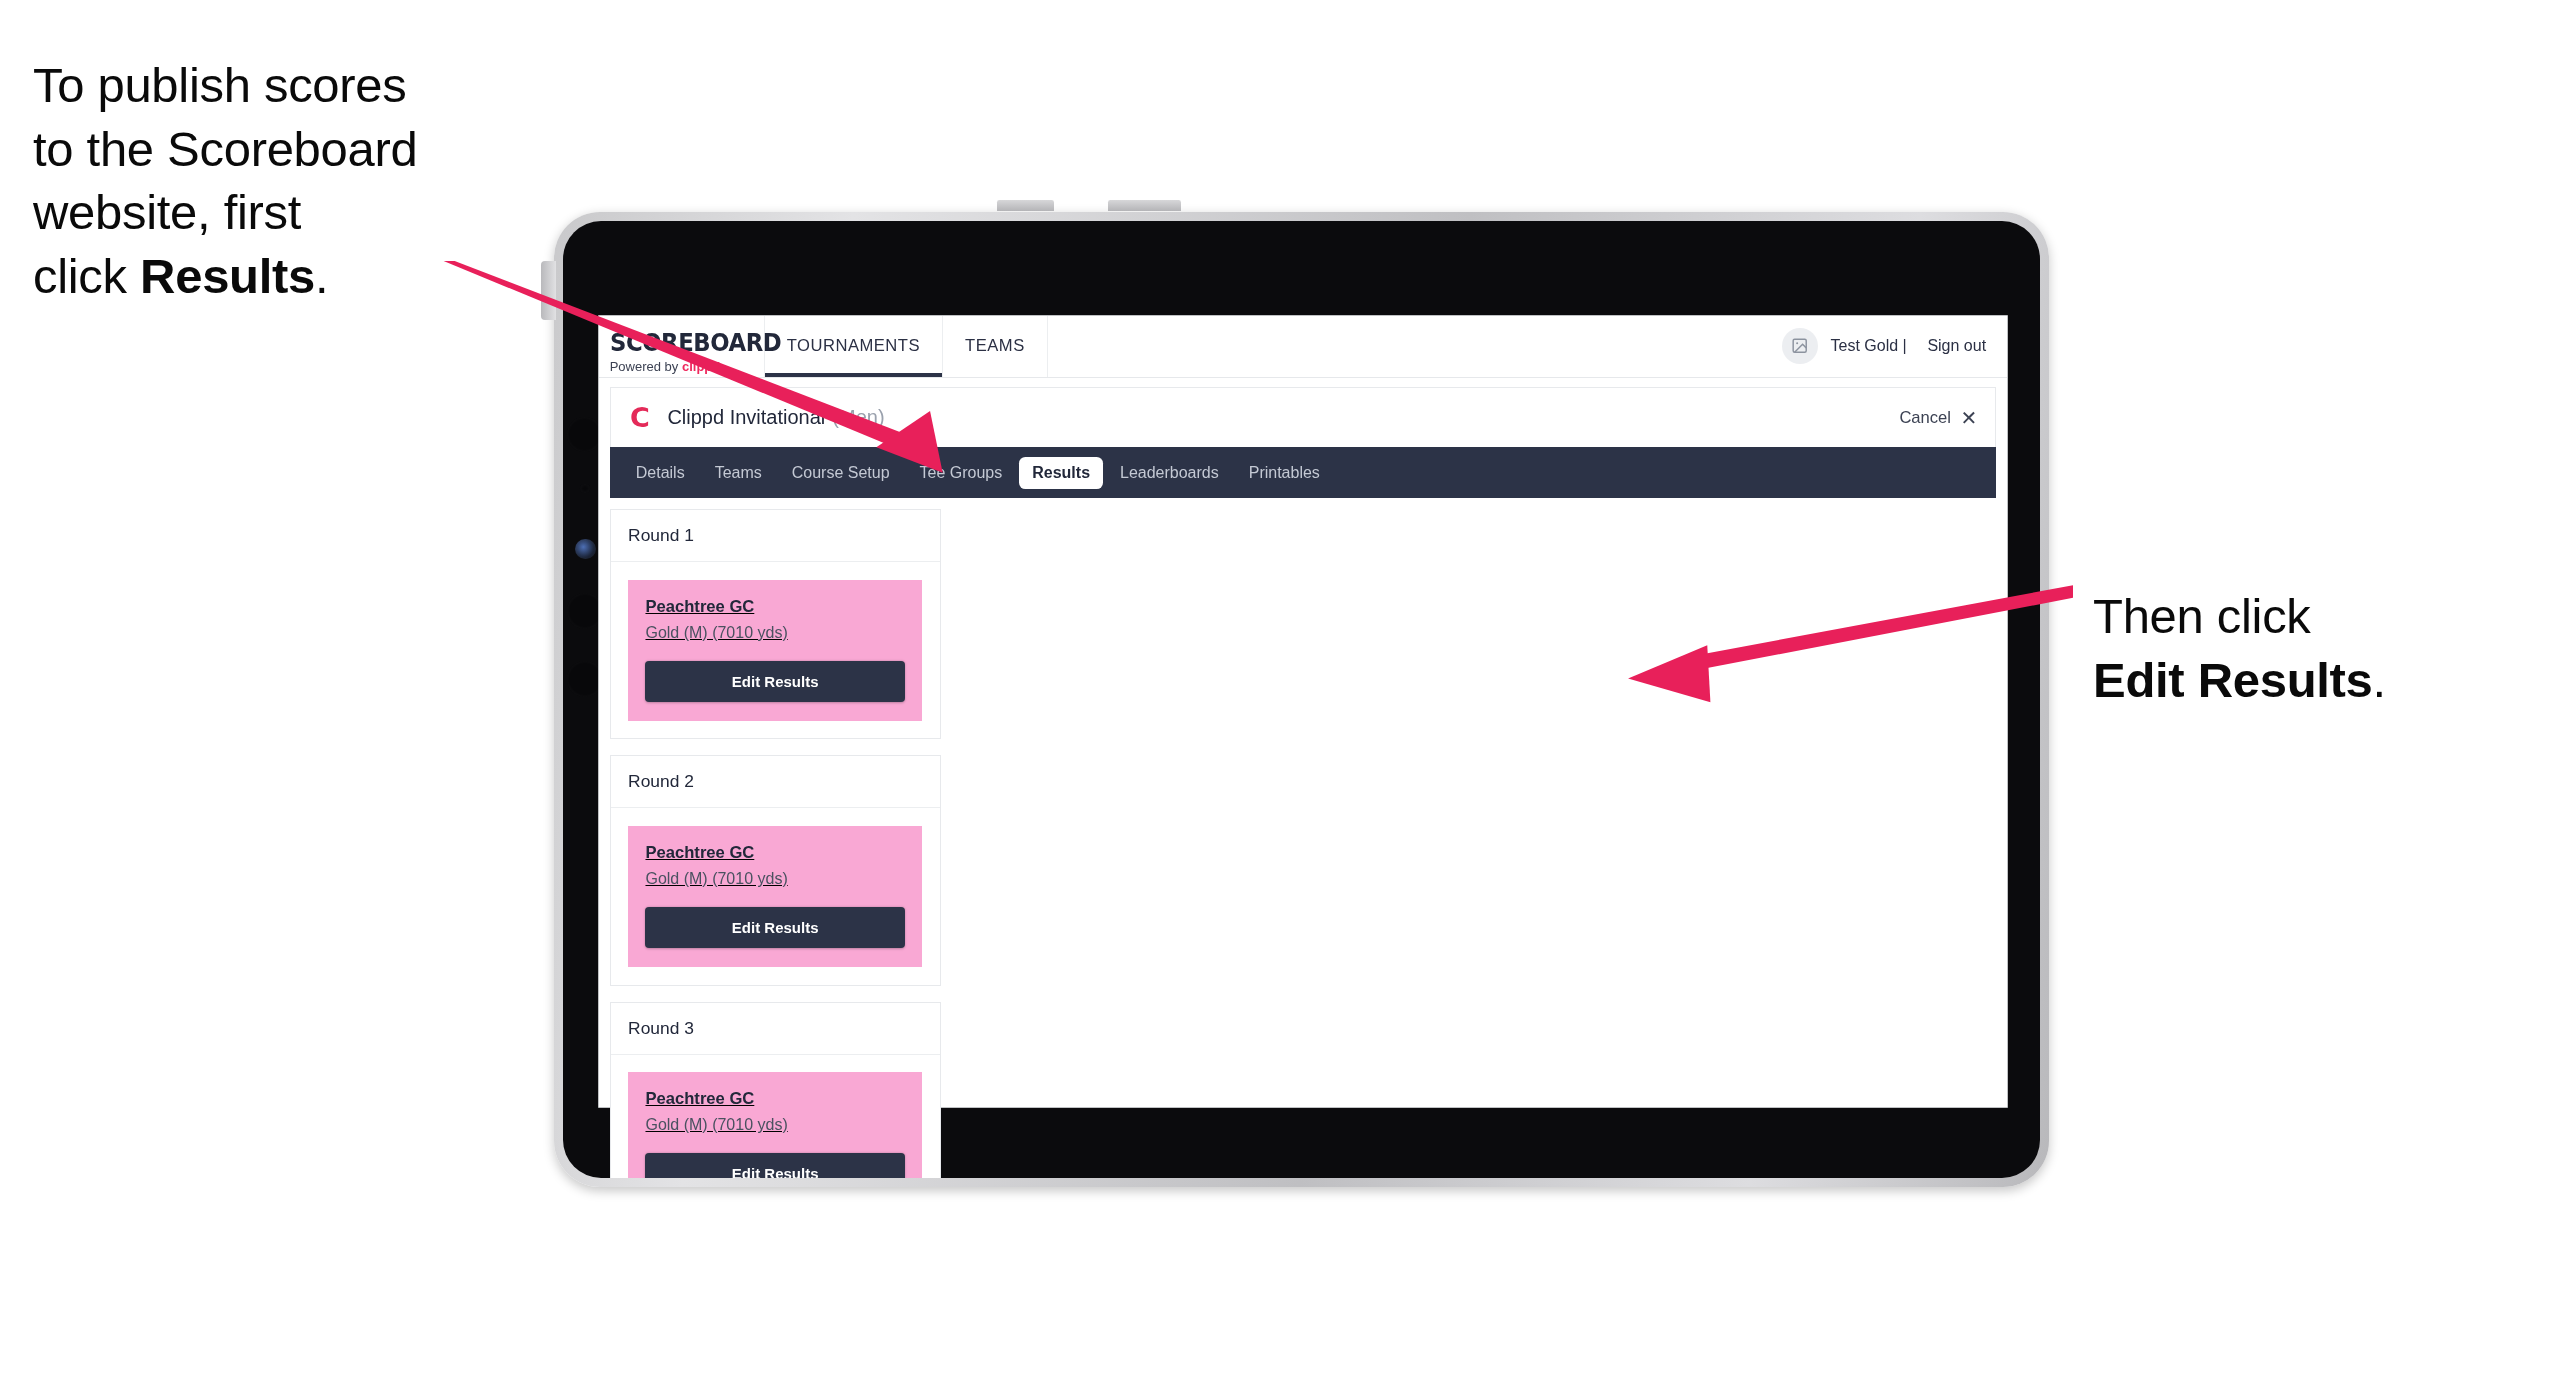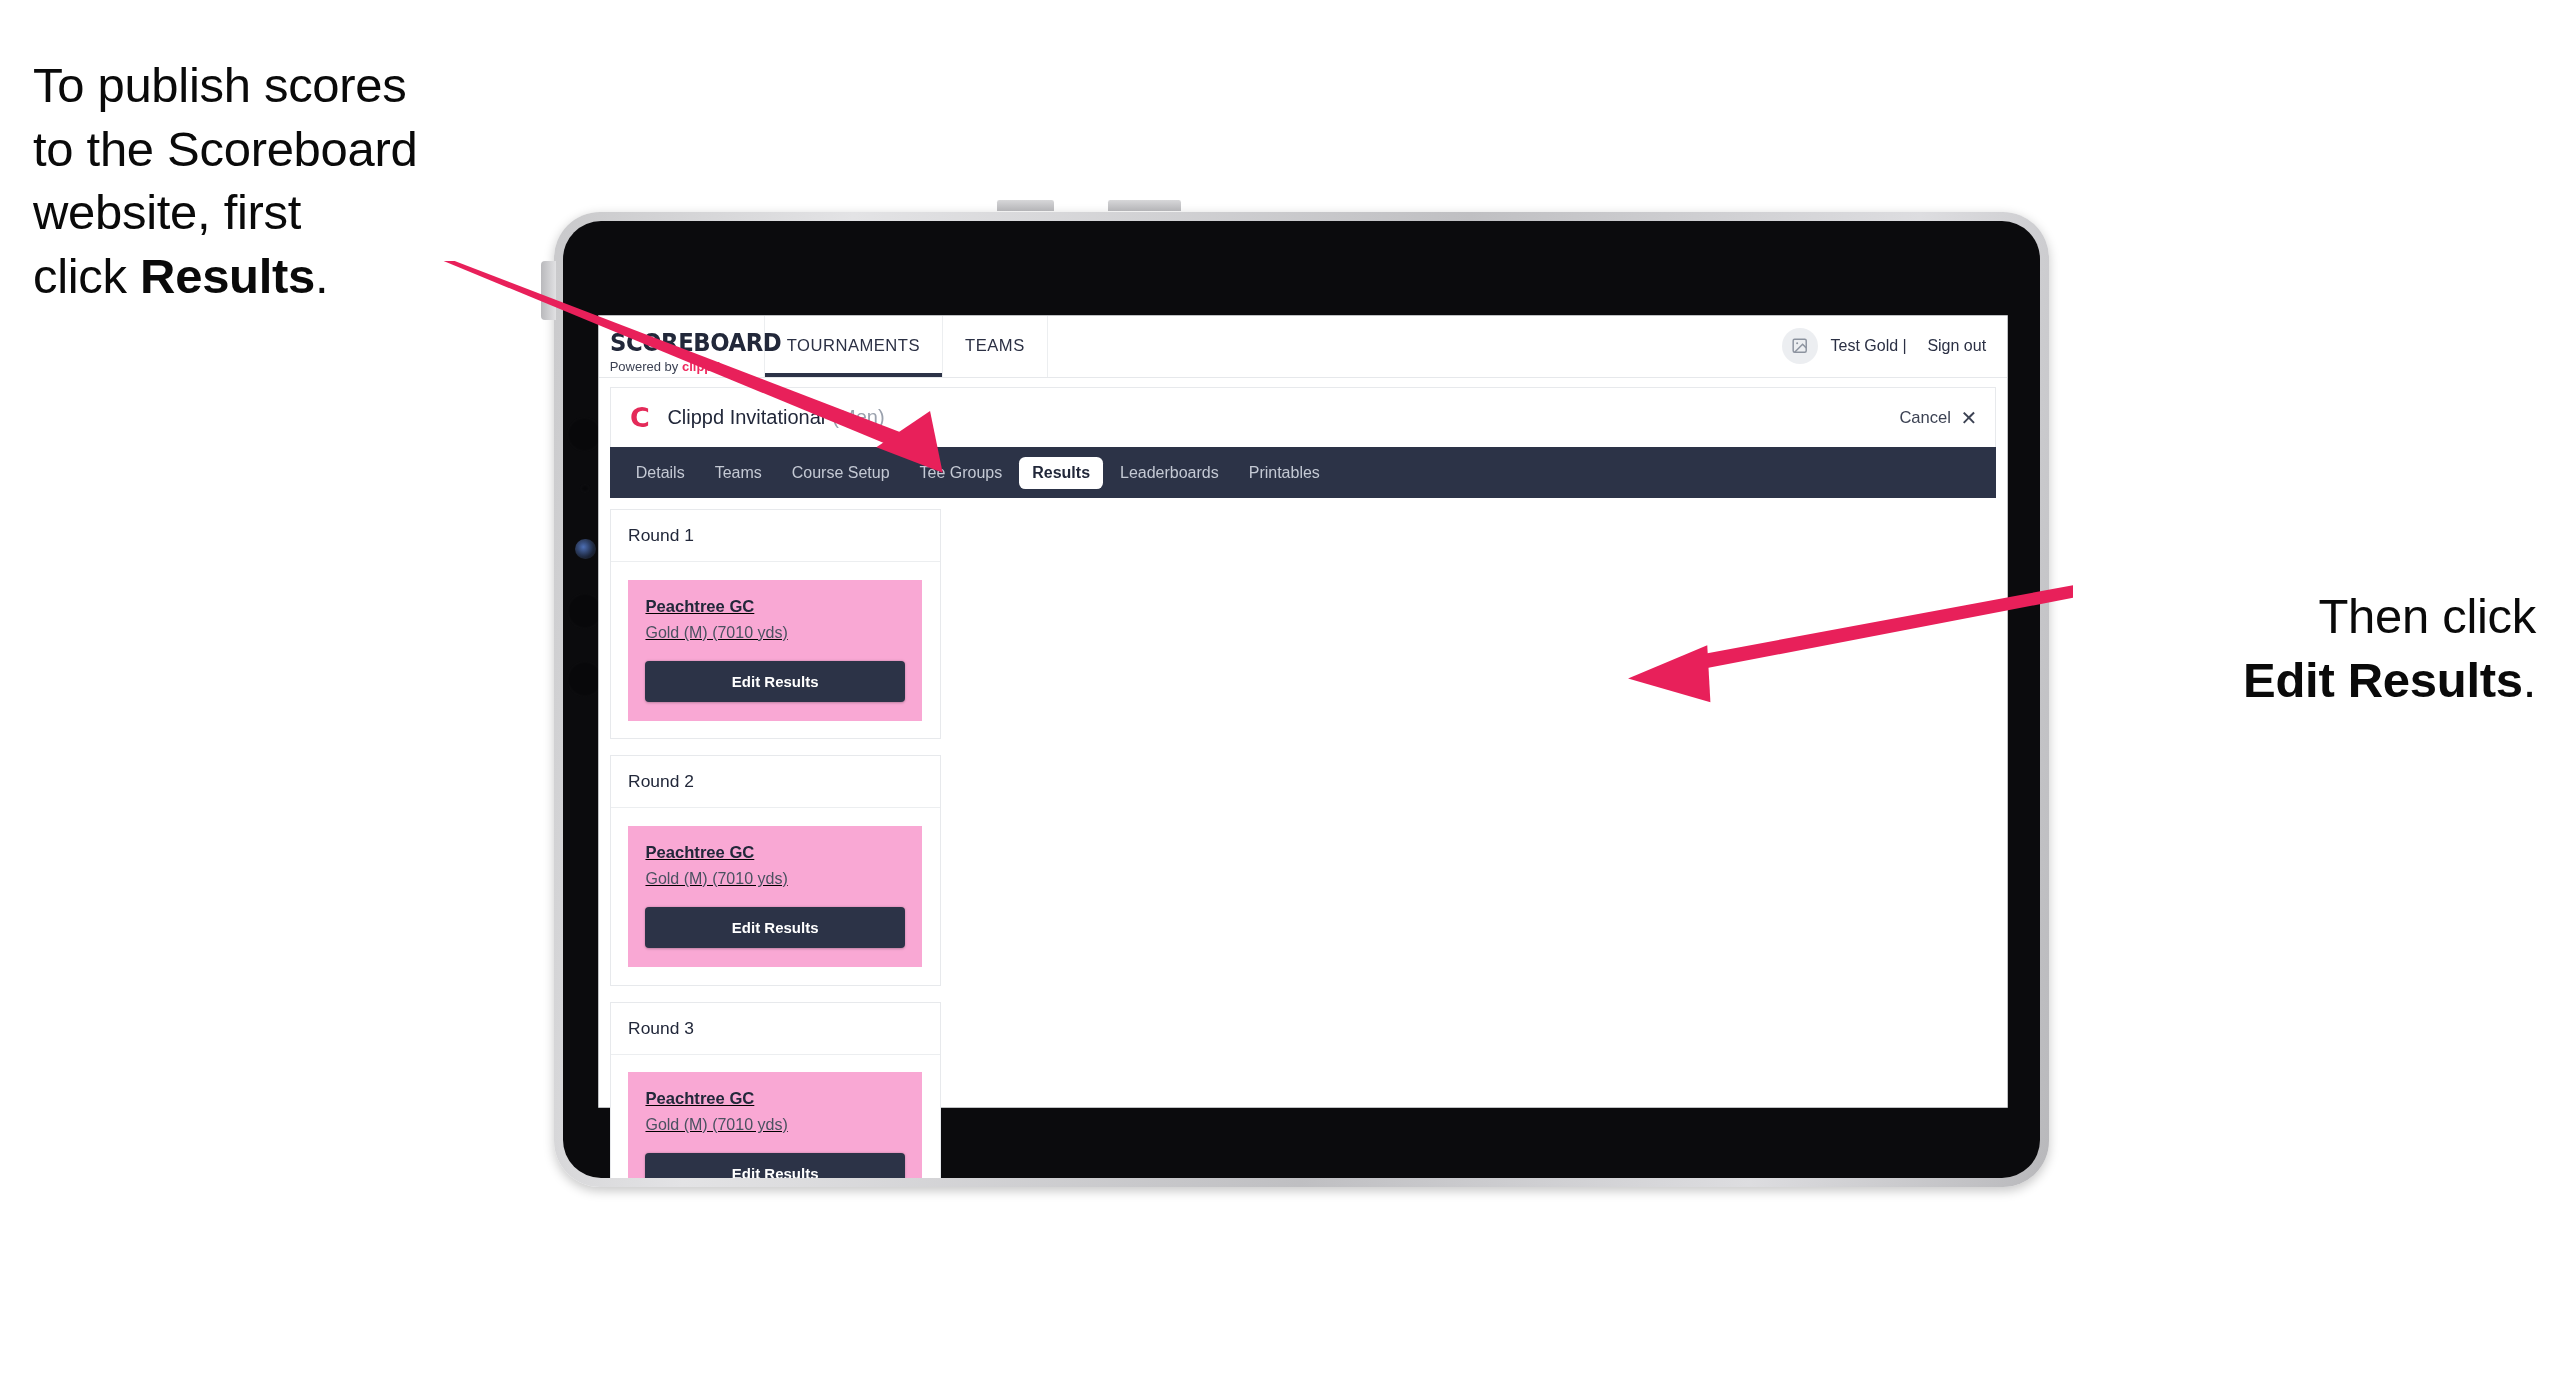--- a/index.html
+++ b/index.html
@@ -14,21 +14,21 @@
   
   .annotation {
     position: absolute;
     color: #0a0a0a;
     font-family: "Liberation Sans", sans-serif;
     font-weight: 400;
     line-height: 1.30;
     letter-spacing: -0.3px;
   }
   #annot-left  { left: 33px;  top: 54px;  width: 554px; font-size: 49px; }
-  #annot-right { left: 2093px; top: 585px; width: 443px; font-size: 49px; text-align: right; }
+  #annot-right { left: 2093px; top: 585px; width: 443px; font-size: 49px; }
   .annotation b { font-weight: 700; }
 
   
   .arrow-svg { position: absolute; pointer-events: none; }
   #arrow-left-wrap  { left: 443px;  top: 261px; width: 554px; height: 229px; }
   #arrow-right-wrap { left: 1598px; top: 585px; width: 475px; height: 127px; }
 
   
   #tablet {
     position: absolute;

